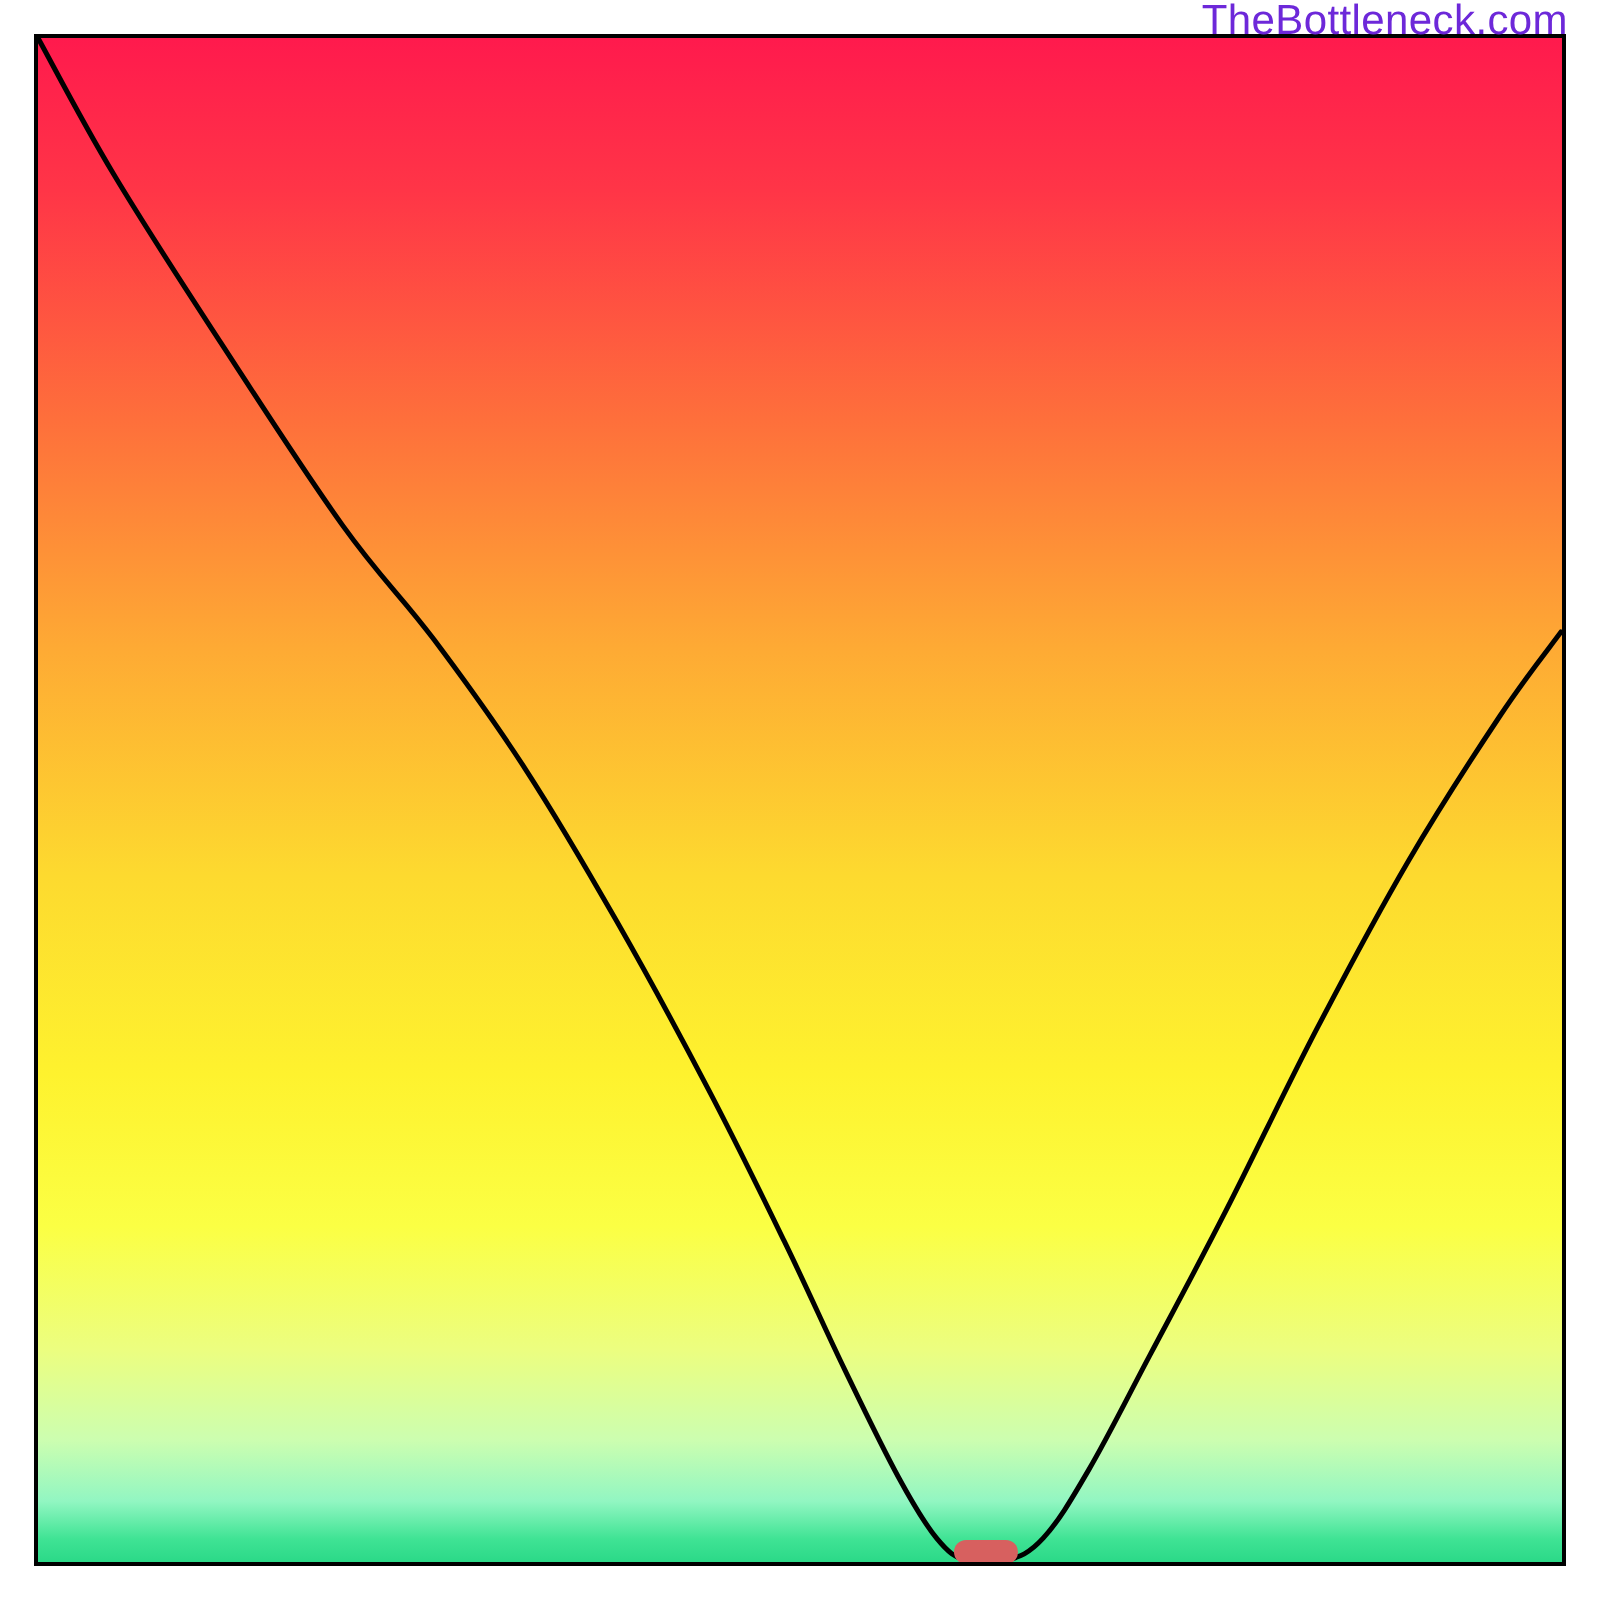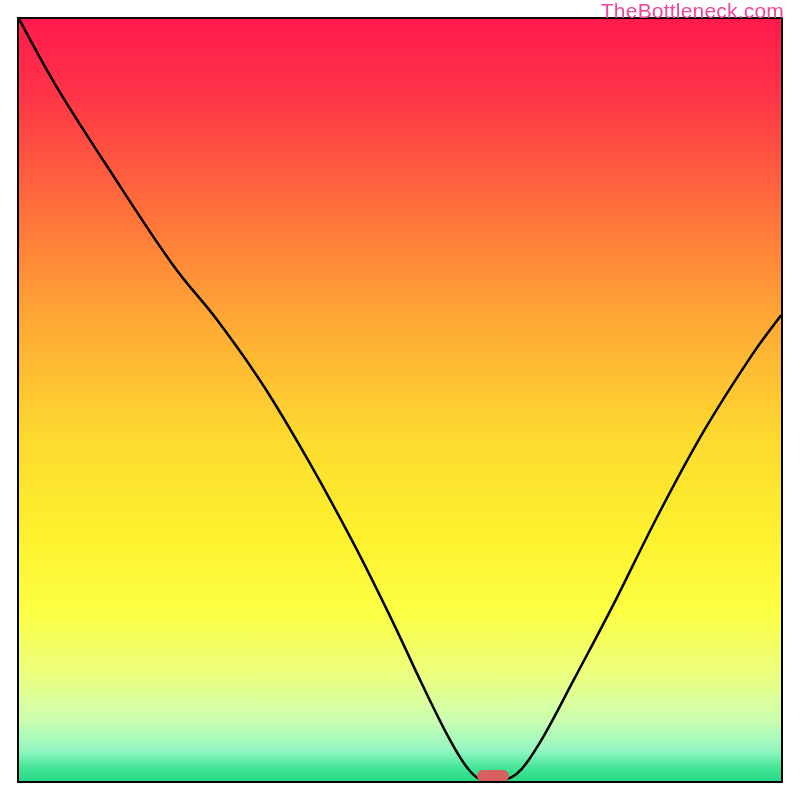--- a/index.html
+++ b/index.html
@@ -31,21 +31,21 @@
   }
   .marker {
     position: absolute;
     background: #d7605f;
     border-radius: 999px;
   }
   .watermark {
     position: absolute;
     top: -1px;
     right: 16px;
-    color: #ec4899;
+    color: #6d28d9;
     font-size: 21px;
     letter-spacing: 0.2px;
     font-weight: 500;
   }
 </style>
 </head>
 <body>
 
 <div class="frame">
   <svg class="gradient" viewBox="0 0 762 762" preserveAspectRatio="none">

